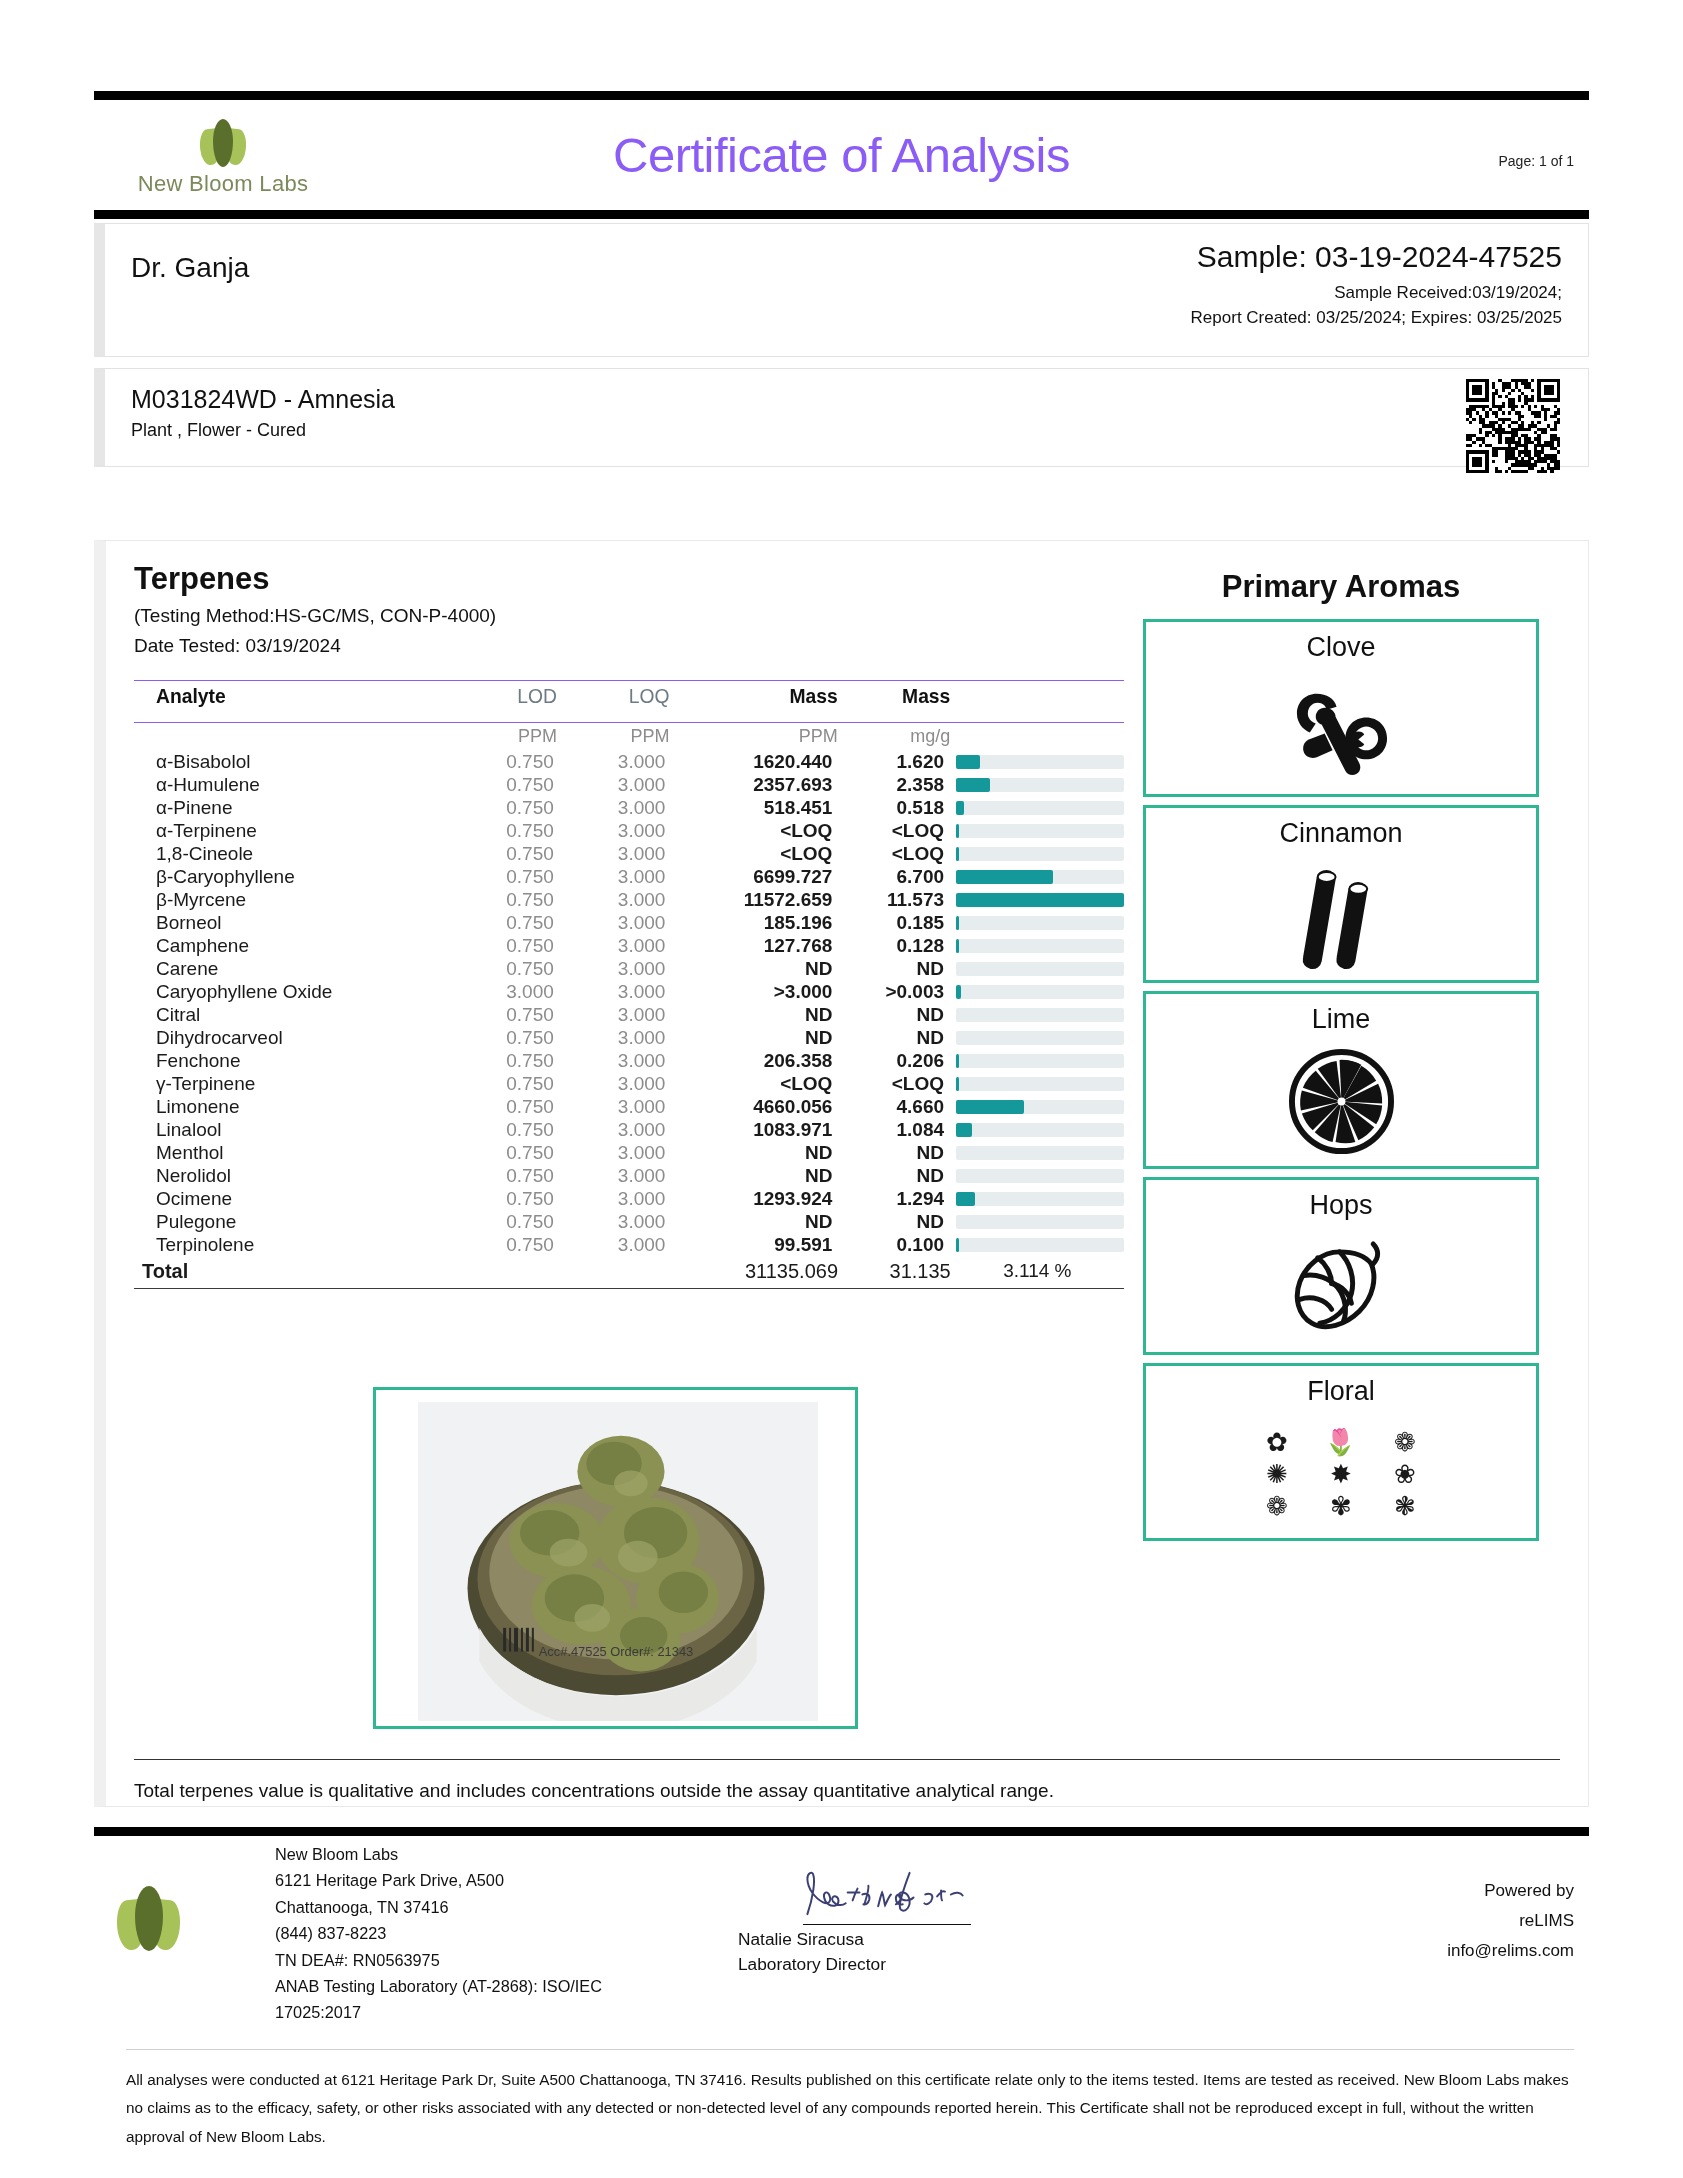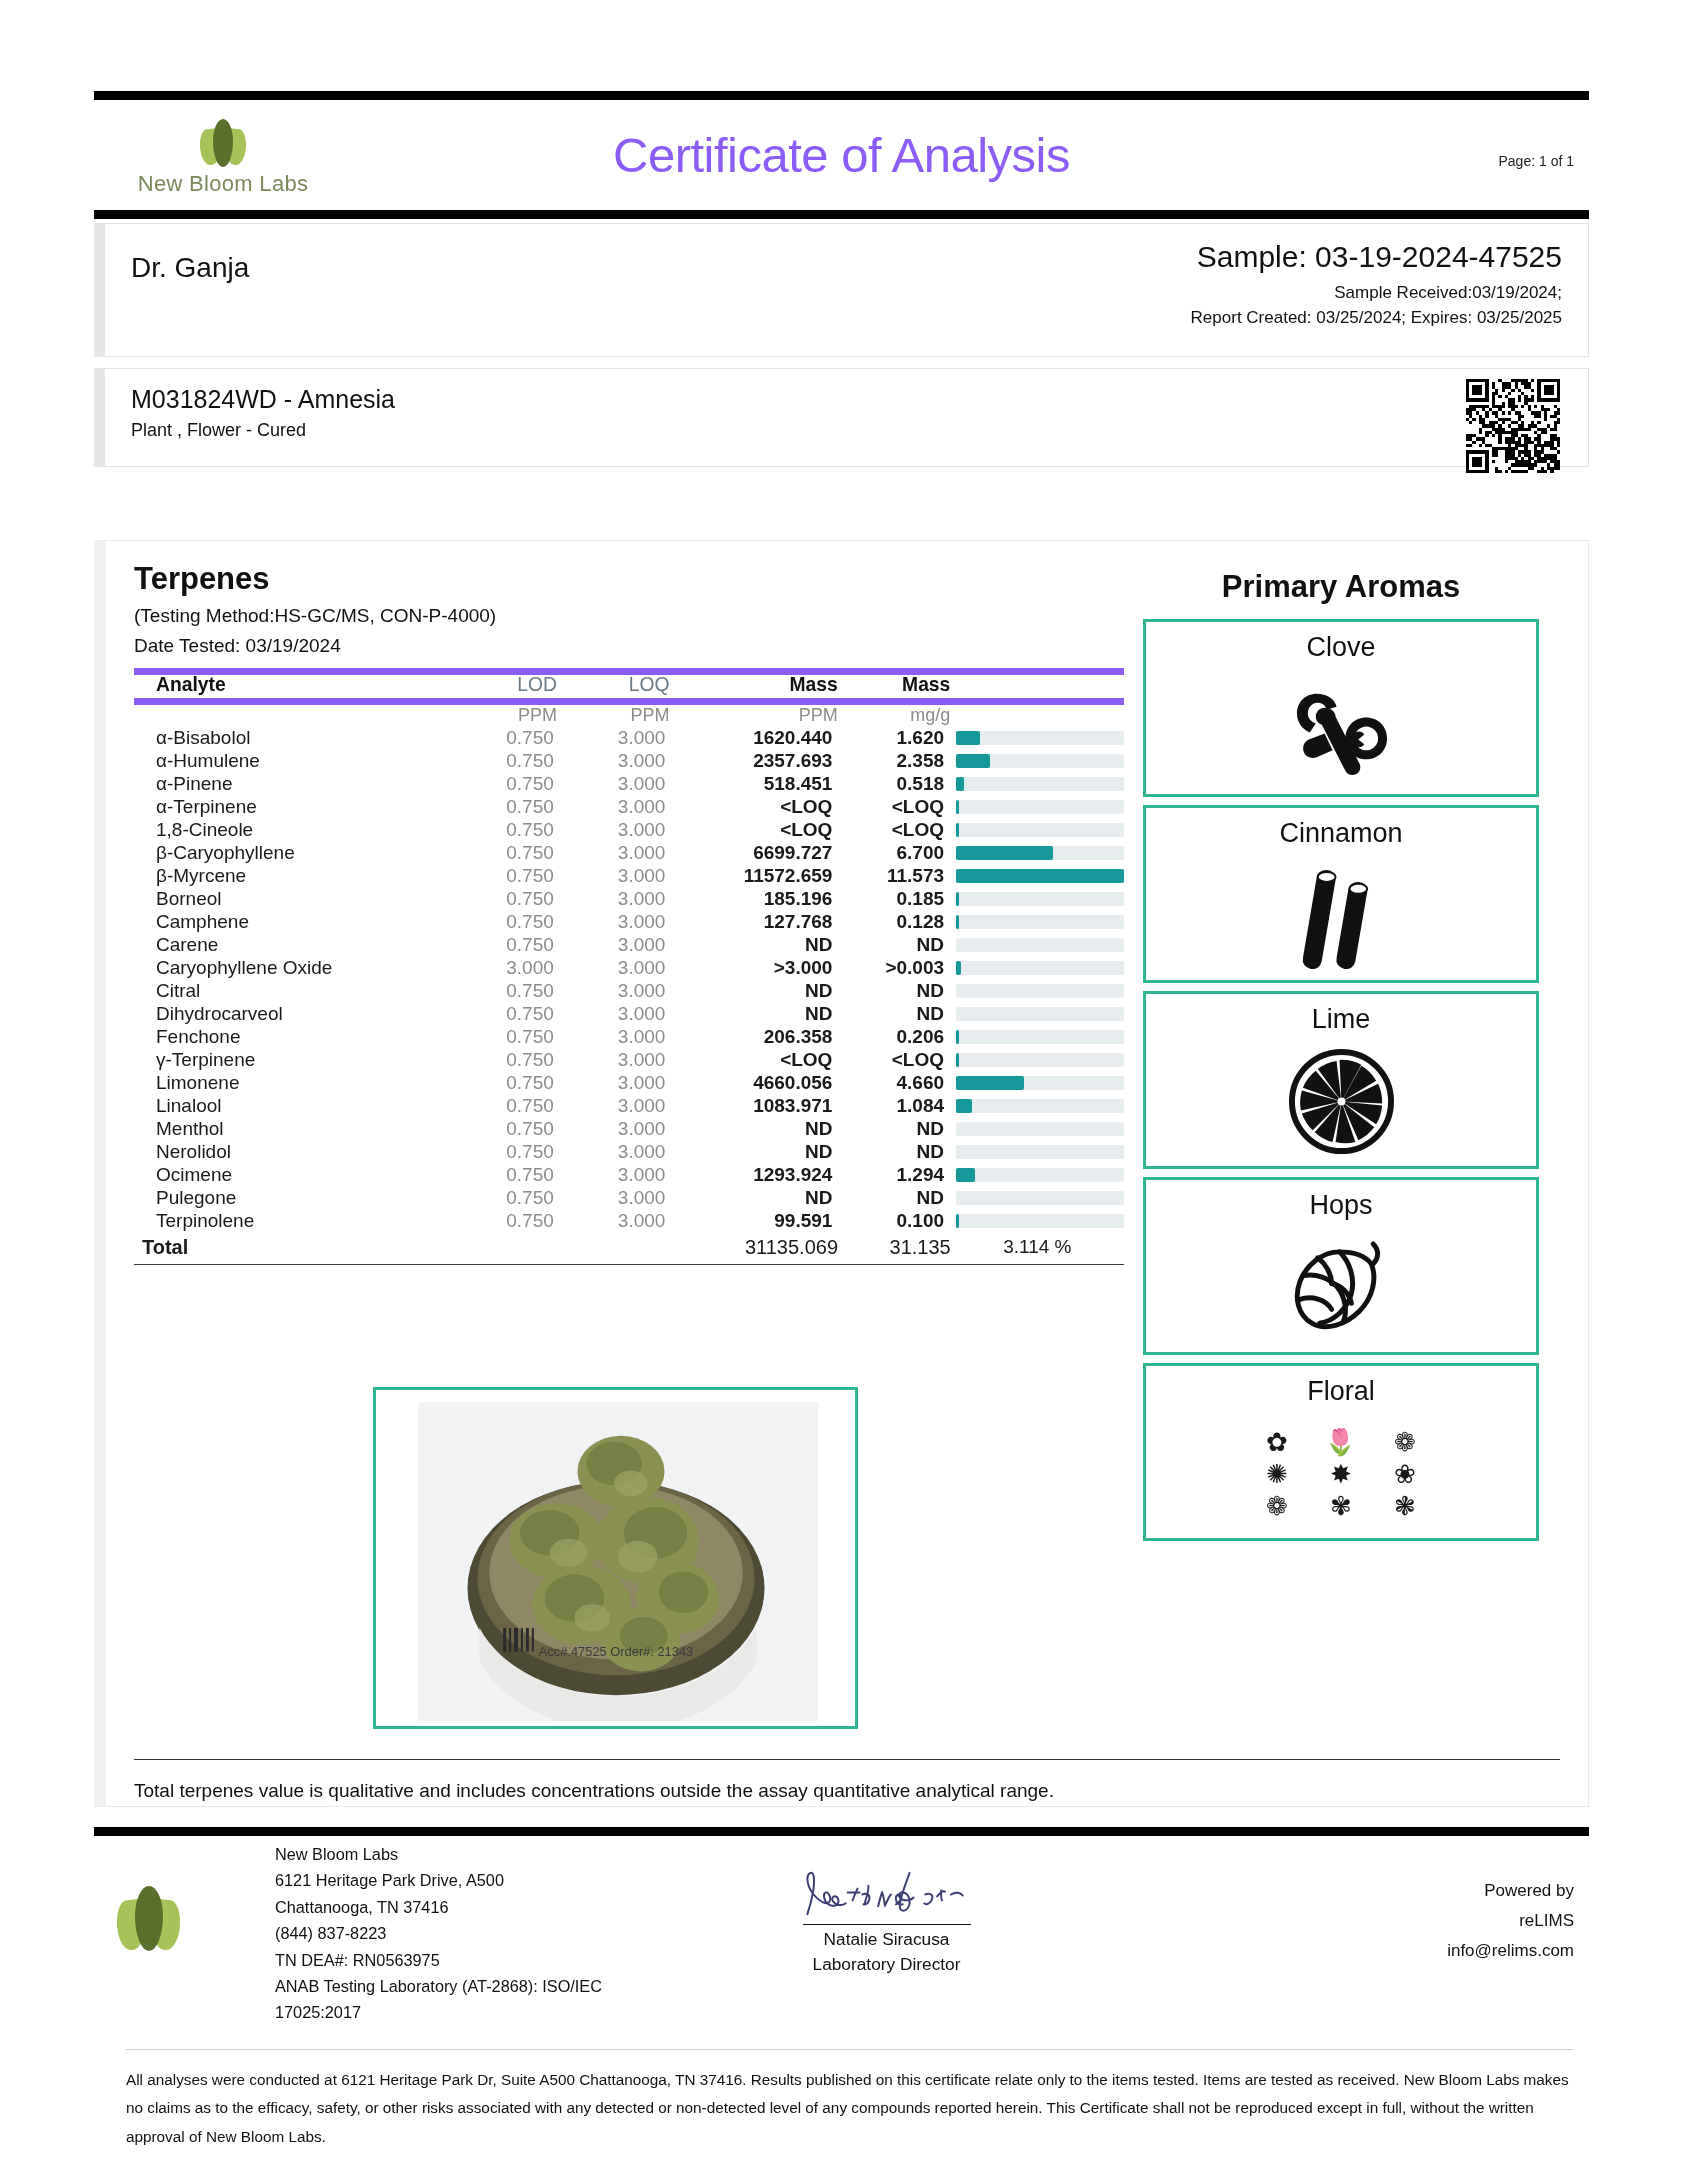--- a/index.html
+++ b/index.html
@@ -76,21 +76,21 @@
   .c-bar  { width:183px; padding-left:12px; }
 
   .thead { height:30px; font-size:19.3px; align-items:flex-end; padding-bottom:2px; }
   .thead .c-analyte { font-weight:bold; color:#111; padding-left:22px; }
   .thead .c-lod, .thead .c-loq { color:#6e7b85; font-weight:normal; }
   .thead .c-mass, .thead .c-mgg { color:#111; font-weight:bold; }
   .tunits { height:28px; color:#8c8c8c; font-size:18px; }
   .tunits .c-mass, .tunits .c-mgg { font-weight:normal; color:#8c8c8c; }
 
   .rule-dark { border-top:1.5px solid #3a3a3a; }
-  .rule-thin { border-top:7px solid #8b5cf6; }
+  .rule-thin { border-top:1px solid #8b5cf6;margin-top:12px; }
 
   .bartrack { position:relative; height:14px; width:168px; background:#e7ecee; border-radius:2px; }
   .barfill  { position:absolute; left:0; top:0; height:14px; background:#14989a; border-radius:2px; min-width:2px; }
 
   .trow.total { font-size:20px; font-weight:bold; height:30px; }
   .trow.total .c-analyte { font-weight:bold; padding-left:8px; }
   .trow.total .c-mass, .trow.total .c-mgg { font-weight:normal; }
   .total-pct { width:183px; text-align:center; font-weight:normal; font-size:19px; }
 
   
@@ -120,21 +120,21 @@
 
   .ftr-logo { position:absolute; left:117px; top:1886px; width:63px; height:65px; }
   .ftr-logo .petal-l, .ftr-logo .petal-r { position:absolute; top:14px; width:26px; height:50px; background:#a8c25a; }
   .ftr-logo .petal-l { left:0; border-radius:60% 10% 60% 60%/70% 10% 60% 60%; transform:rotate(-6deg);}
   .ftr-logo .petal-r { right:0; border-radius:10% 60% 60% 60%/10% 70% 60% 60%; transform:rotate(6deg);}
   .ftr-logo .petal-c { position:absolute; left:50%; top:0; width:28px; height:65px; margin-left:-14px;
     background:#596f2b; border-radius:50%/46% 46% 54% 54%; }
 
   .ftr-addr { position:absolute; left:275px; top:1841px; font-size:16.3px; line-height:1.62; color:#111; }
 
-  .ftr-sign { position:absolute; left:738px; top:1861px; width:297px; text-align:center; }
+  .ftr-sign { position:absolute; left:738px; top:1861px; width:297px; text-align:left; }
   .sig-img { height:61px; display:flex; align-items:flex-end; justify-content:center; }
   .sig-line { border-bottom:1.5px solid #111; width:168px; margin:2px auto 4px; }
   .sig-name { font-size:17.3px; color:#111; }
   .sig-role { font-size:17.3px; color:#111; margin-top:4px; }
 
   .ftr-powered { position:absolute; right:109px; top:1876px; text-align:right;
     font-size:17px; line-height:1.75; color:#111; }
 
   .disclaimer { position:absolute; left:109px; right:109px; top:2049px;
     font-size:15.3px; line-height:1.85; color:#111; border-top:1px solid #cfcfcf; padding-top:16px;margin-left:17px; }

